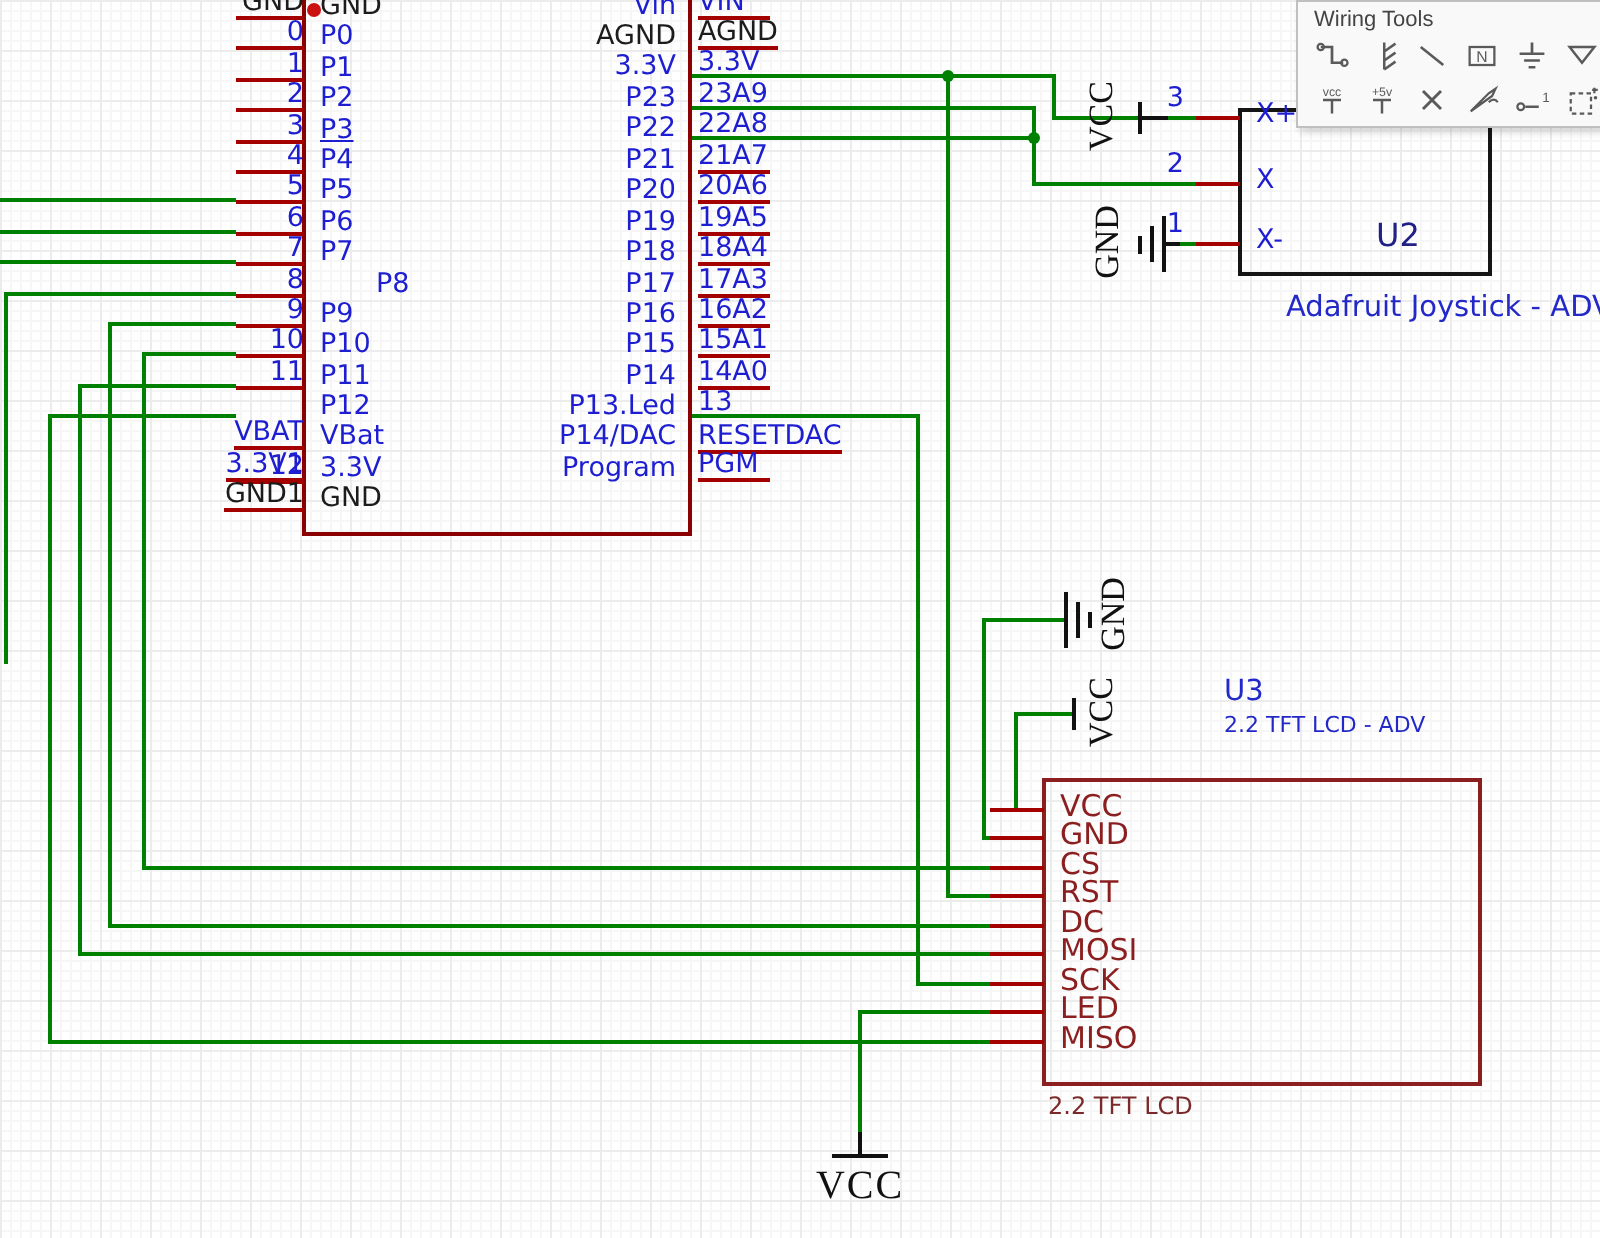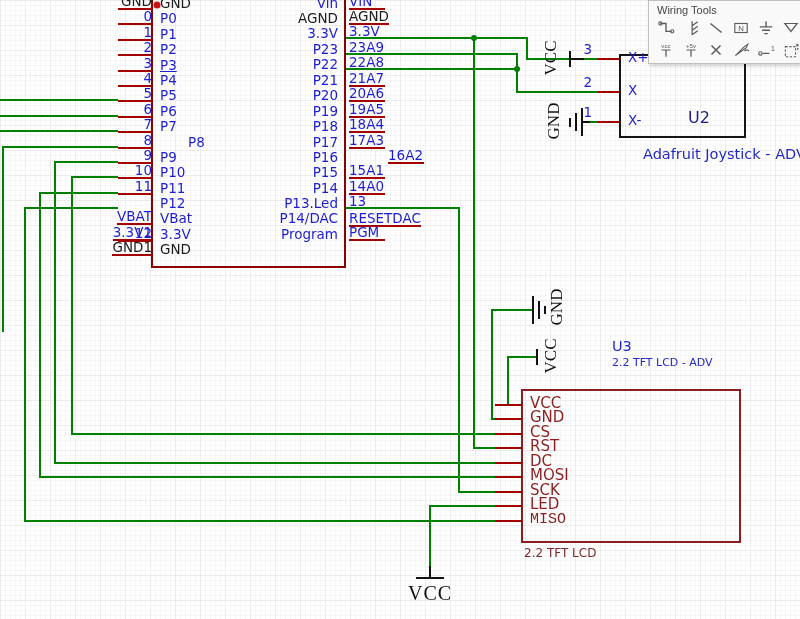--- a/index.html
+++ b/index.html
@@ -138,21 +138,21 @@
       <div class="lbl ro b stub-u" style="top:72px;">21A7</div>
       <div class="lbl ri b" style="top:74px;">P21</div>
       <div class="lbl ro b stub-u" style="top:87px;">20A6</div>
       <div class="lbl ri b" style="top:89px;">P20</div>
       <div class="lbl ro b stub-u" style="top:103px;">19A5</div>
       <div class="lbl ri b" style="top:105px;">P19</div>
       <div class="lbl ro b stub-u" style="top:118px;">18A4</div>
       <div class="lbl ri b" style="top:120px;">P18</div>
       <div class="lbl ro b stub-u" style="top:134px;">17A3</div>
       <div class="lbl ri b" style="top:136px;">P17</div>
-      <div class="lbl ro b stub-u" style="top:149px;margin-left:39px;">16A2</div>
+      <div class="lbl ro b stub-u" style="top:149px;">16A2</div>
       <div class="lbl ri b" style="top:151px;">P16</div>
       <div class="lbl ro b stub-u" style="top:164px;">15A1</div>
       <div class="lbl ri b" style="top:166px;">P15</div>
       <div class="lbl ro b stub-u" style="top:180px;">14A0</div>
       <div class="lbl ri b" style="top:182px;">P14</div>
       <div class="lbl ro b" style="top:195px;">13</div>
       <div class="lbl ri b" style="top:197px;">P13.Led</div>
       <div class="lbl ro b stub-u" style="top:212px;">RESETDAC</div>
       <div class="lbl ri b" style="top:212px;">P14/DAC</div>
       <div class="lbl ro b stub-u" style="top:226px;">PGM</div>
@@ -164,21 +164,21 @@
       <div class="lbl jnum" style="top:106px;right:208px;">1</div>
       <div class="lbl jname" style="top:114px;">X-</div>
       <div class="lbl tftpin" style="top:397px;">VCC</div>
       <div class="lbl tftpin" style="top:411px;">GND</div>
       <div class="lbl tftpin" style="top:426px;">CS</div>
       <div class="lbl tftpin" style="top:440px;">RST</div>
       <div class="lbl tftpin" style="top:455px;">DC</div>
       <div class="lbl tftpin" style="top:469px;">MOSI</div>
       <div class="lbl tftpin" style="top:484px;">SCK</div>
       <div class="lbl tftpin" style="top:498px;">LED</div>
-      <div class="lbl tftpin" style="top:513px;font-family:Liberation Mono, monospace;">MISO</div>
+      <div class="lbl tftpin" style="top:513px;">MISO</div>
       <div class="pwr-rot" style="left:551px;top:58px;">VCC</div>
       <div class="pwr-rot" style="left:554px;top:121px;">GND</div>
       <div class="pwr-rot" style="left:557px;top:307px;">GND</div>
       <div class="pwr-rot" style="left:551px;top:356px;">VCC</div>
       <div class="pwr-up" style="left:404px;top:582px;">VCC</div>
     </div>
 
   <div class="ref" style="left:688px;top:108px;font-size:16px;color:#202086;">U2</div>
   <div class="ref" style="left:643px;top:146px;font-size:14.5px;color:#2328c8;">Adafruit Joystick - ADV</div>
   <div class="ref" style="left:612px;top:338px;font-size:14.5px;color:#2328c8;">U3</div>

